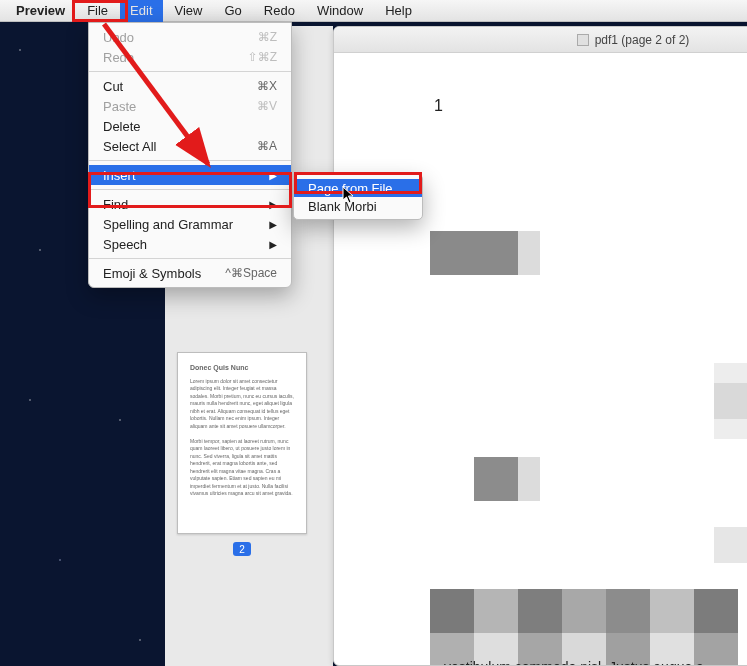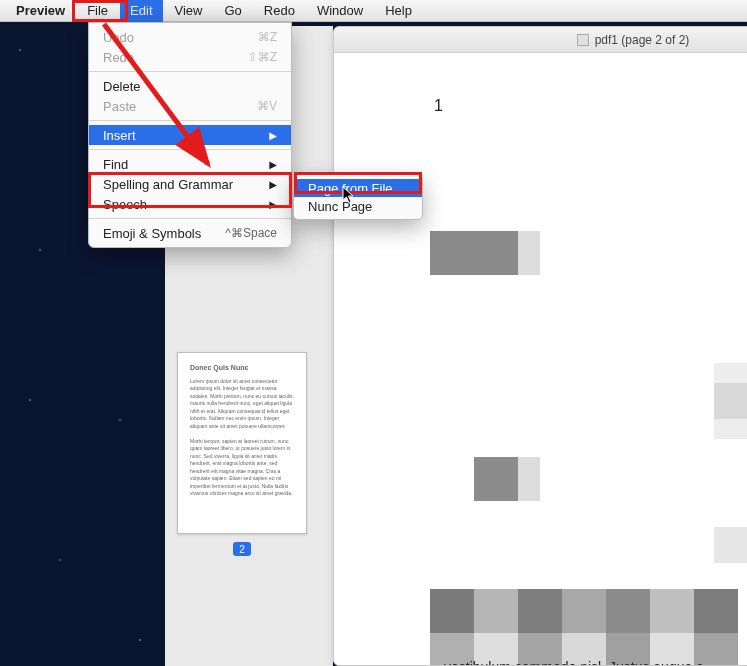--- a/index.html
+++ b/index.html
@@ -130,26 +130,34 @@
     <div class="row disabled">
         <span>Undo</span>
         <span class="short">⌘Z</span>
       </div>
     <div class="row disabled">
         <span>Redo</span>
         <span class="short">⇧⌘Z</span>
       </div>
     <div class="sep"></div>
     <div class="row">
-        <span>Delete</span>
+        <span>Cut</span>
+        <span class="short">⌘X</span>
       </div>
     <div class="row disabled">
         <span>Paste</span>
         <span class="short">⌘V</span>
       </div>
+    <div class="row">
+        <span>Delete</span>
+      </div>
+    <div class="row">
+        <span>Select All</span>
+        <span class="short">⌘A</span>
+      </div>
     <div class="sep"></div>
     <div class="row highlight">
         <span>Insert</span>
         <span class="subarrow">▶</span>
       </div>
     <div class="sep"></div>
     <div class="row">
         <span>Find</span>
         <span class="subarrow">▶</span>
       </div>
@@ -166,21 +174,21 @@
         <span>Emoji &amp; Symbols</span>
         <span class="short">^⌘Space</span>
       </div>
   </div>
 
   <div id="insertsub">
     <div class="row highlight">
         <span>Page from File…</span>
       </div>
     <div class="row">
-        <span>Nunc Page</span>
+        <span>Blank Morbi</span>
       </div>
   </div>
 
   <div class="hlbox" style="top:0px; left:72px; width:56px; height:22px;"></div>
   <div class="hlbox" style="top:172px; left:88px; width:204px; height:36px;"></div>
   <div class="hlbox" style="top:172px; left:294px; width:128px; height:22px;"></div>
 
   <svg id="arrow" width="210" height="190" style="top:4px; left:68px;">
     <defs>
         <marker id="ah" markerWidth="10" markerHeight="10" refX="7" refY="3" orient="auto">

